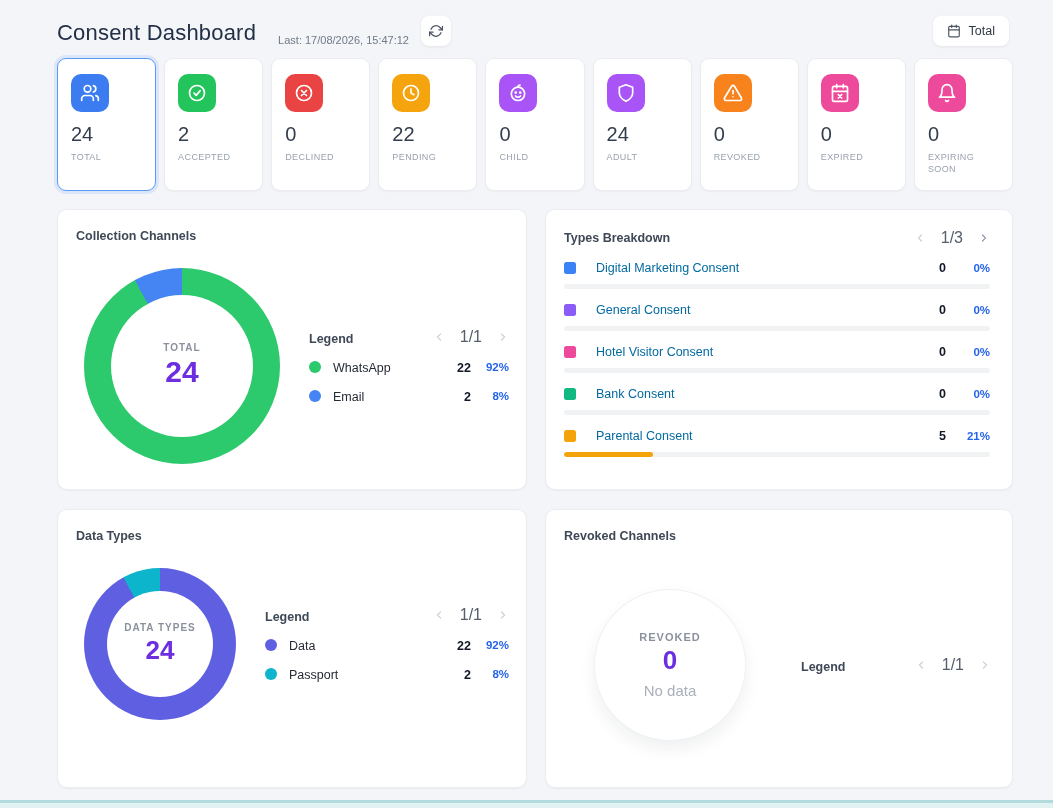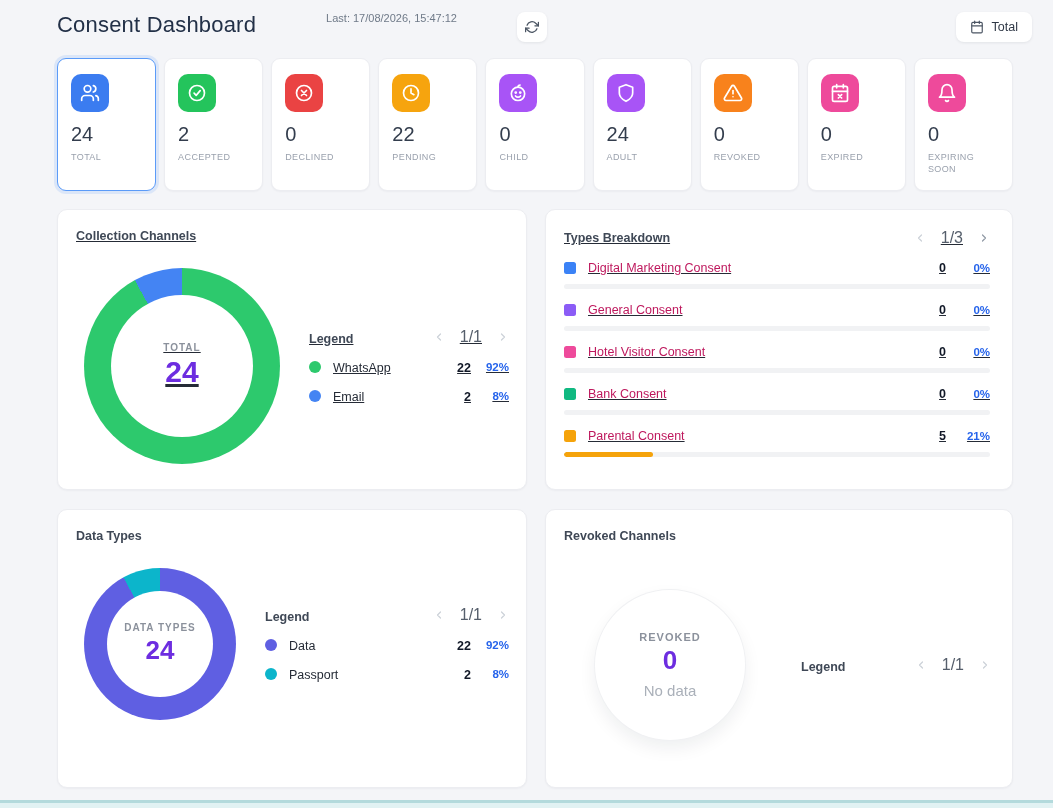--- a/index.html
+++ b/index.html
@@ -1,20 +1,20 @@
 <!DOCTYPE html>
 <html><head>
 <meta charset="utf-8">
 <style>
   * { margin:0; padding:0; box-sizing:border-box; }
   html,body { width:1053px; height:808px; overflow:hidden; }
   body { font-family:"Liberation Sans", sans-serif; background:#f4f5f8; position:relative; color:#252b36; }
 
   
-  .header { display:flex; align-items:flex-start; padding:12px 21px 0 57px; height:46px;gap:48px; }
+  .header { display:flex; align-items:flex-end; padding:12px 44px 0 57px; height:46px; }
   .page-title { font-size:22px; font-weight:400; color:#223047; letter-spacing:.2px; }
   .last-updated { margin-left:22px; font-size:11px; color:#6f7a88; }
   .icon-btn { margin-left:12px; width:30px; height:30px; background:#fff; border:none; border-radius:8px;
               box-shadow:0 1px 3px rgba(16,24,40,.08); display:flex; align-items:center; justify-content:center;
               color:#4b5563; cursor:pointer; }
   .spacer { flex:1; }
   .period-btn { background:#fff; border:none; border-radius:8px; box-shadow:0 1px 3px rgba(16,24,40,.08);
                 padding:8px 14px; display:flex; align-items:center; gap:8px; font-size:12.5px; color:#2f3846;
                 font-family:inherit; cursor:pointer; }
 
@@ -23,21 +23,21 @@
   .stat-card { background:#fff; border:1px solid #ecedf1; border-radius:9px; padding:15px 13px;
                box-shadow:0 1px 2px rgba(16,24,40,.04); cursor:pointer; }
   .stat-card.selected { border:1px solid #5b9bf8; box-shadow:0 0 0 3px rgba(91,155,248,.16); }
   .stat-icon { width:38px; height:38px; border-radius:10px; display:flex; align-items:center; justify-content:center; color:#fff; }
   .stat-value { margin-top:11px; font-size:20px; color:#333d4d; font-weight:400; }
   .stat-label { margin-top:5px; font-size:9px; letter-spacing:.4px; color:#9aa1ad; text-transform:uppercase; line-height:1.35; }
 
   
   .panels { margin:23px 40px 0 57px; display:grid; grid-template-columns:470px 468px; column-gap:18px; row-gap:19px; }
   .panel { background:#fff; border:1px solid #ecedf1; border-radius:10px; box-shadow:0 1px 2px rgba(16,24,40,.04); overflow:hidden; }
-  .panel.r1 { height:281px;text-decoration:underline; } .panel.r2 { height:279px; }
+  .panel.r1 { height:281px; } .panel.r2 { height:279px; }
   .panel-title { font-size:12.5px; font-weight:600; color:#3f4856; padding:19px 22px 0 18px; }
   .panel-head { display:flex; align-items:center; justify-content:space-between; padding:19px 22px 0 18px; }
   .panel-head .panel-title { padding:0; }
   .panel-body { display:flex; align-items:center; height:calc(100% - 34px); padding:0 17px 0 26px; }
 
   
   .donut { border-radius:50%; display:flex; align-items:center; justify-content:center; flex:none; }
   .donut-lg { width:196px; height:196px; }
   .donut-sm { width:152px; height:152px; }
   .hole { background:#fff; border-radius:50%; display:flex; flex-direction:column; align-items:center; justify-content:center; }
@@ -58,21 +58,21 @@
   .dot { width:12px; height:12px; border-radius:50%; margin-right:12px; flex:none; }
   .li-name { color:#252b36; }
   .li-value { margin-left:auto; font-weight:700; color:#111827; }
   .li-pct { width:38px; text-align:right; font-weight:700; font-size:11.5px; color:#2563eb; }
 
   
   .tb-body { padding:0 22px 0 18px; }
   .tb-row { margin-top:14px; }
   .tb-line { display:flex; align-items:center; font-size:12.5px; }
   .sq { width:12px; height:12px; border-radius:2.5px; margin-right:12px; flex:none; }
-  .tb-name { color:#be185d; }
+  .tb-name { color:#0369a1;margin-left:8px; }
   .tb-value { margin-left:auto; font-weight:700; color:#111827; }
   .tb-pct { width:44px; text-align:right; font-weight:700; font-size:11.5px; color:#2563eb; }
   .track { margin-top:9px; height:5px; border-radius:3px; background:#f1f2f4; overflow:hidden; }
   .fill { height:100%; border-radius:3px; width:0; }
 
   
   .rev-body { padding-left:49px; }
   .empty-circle { width:150px; height:150px; border-radius:50%; background:#fff; flex:none;
                   box-shadow:0 0 0 1px #f0f1f3, 0 8px 18px rgba(16,24,40,.07);
                   display:flex; flex-direction:column; align-items:center; justify-content:center; }

